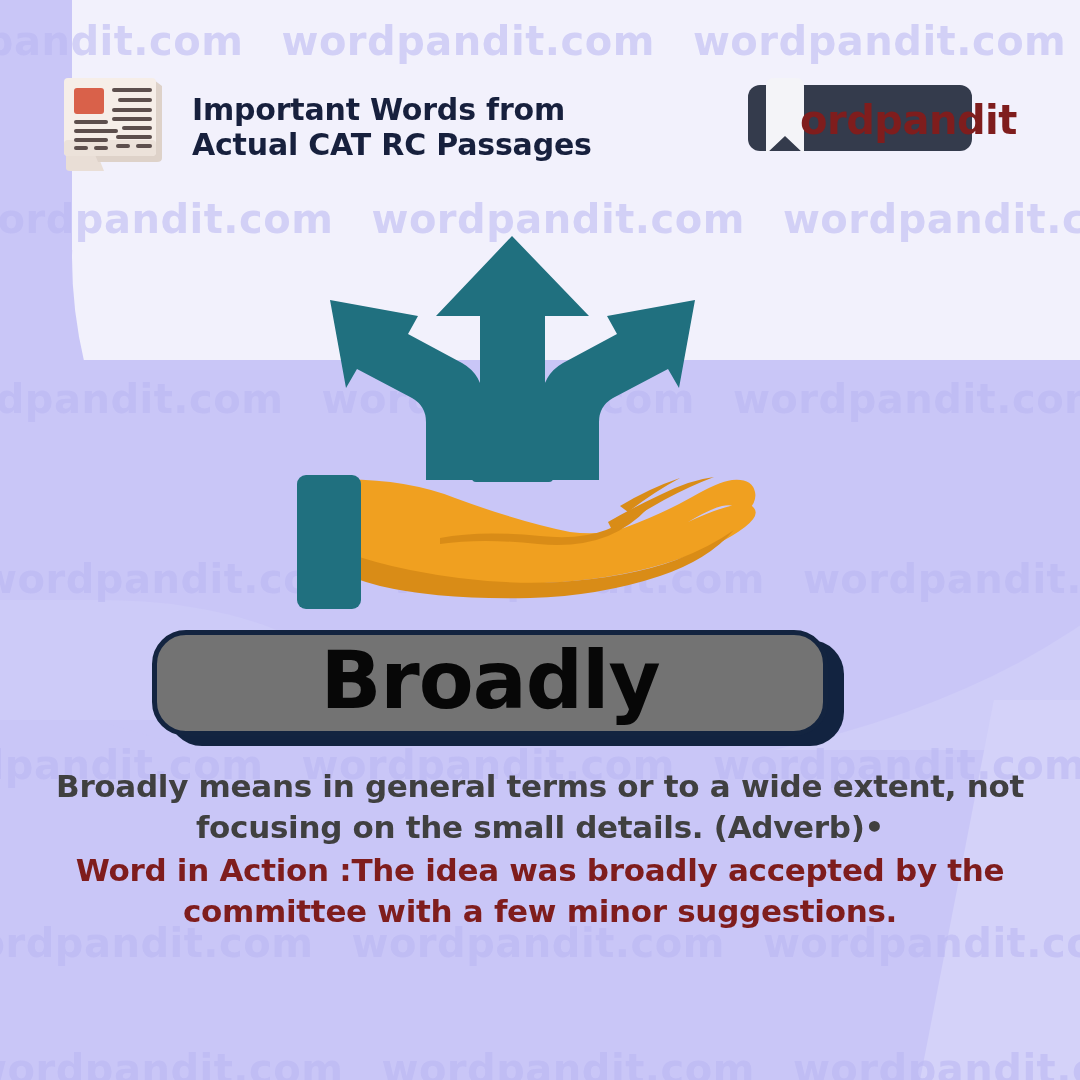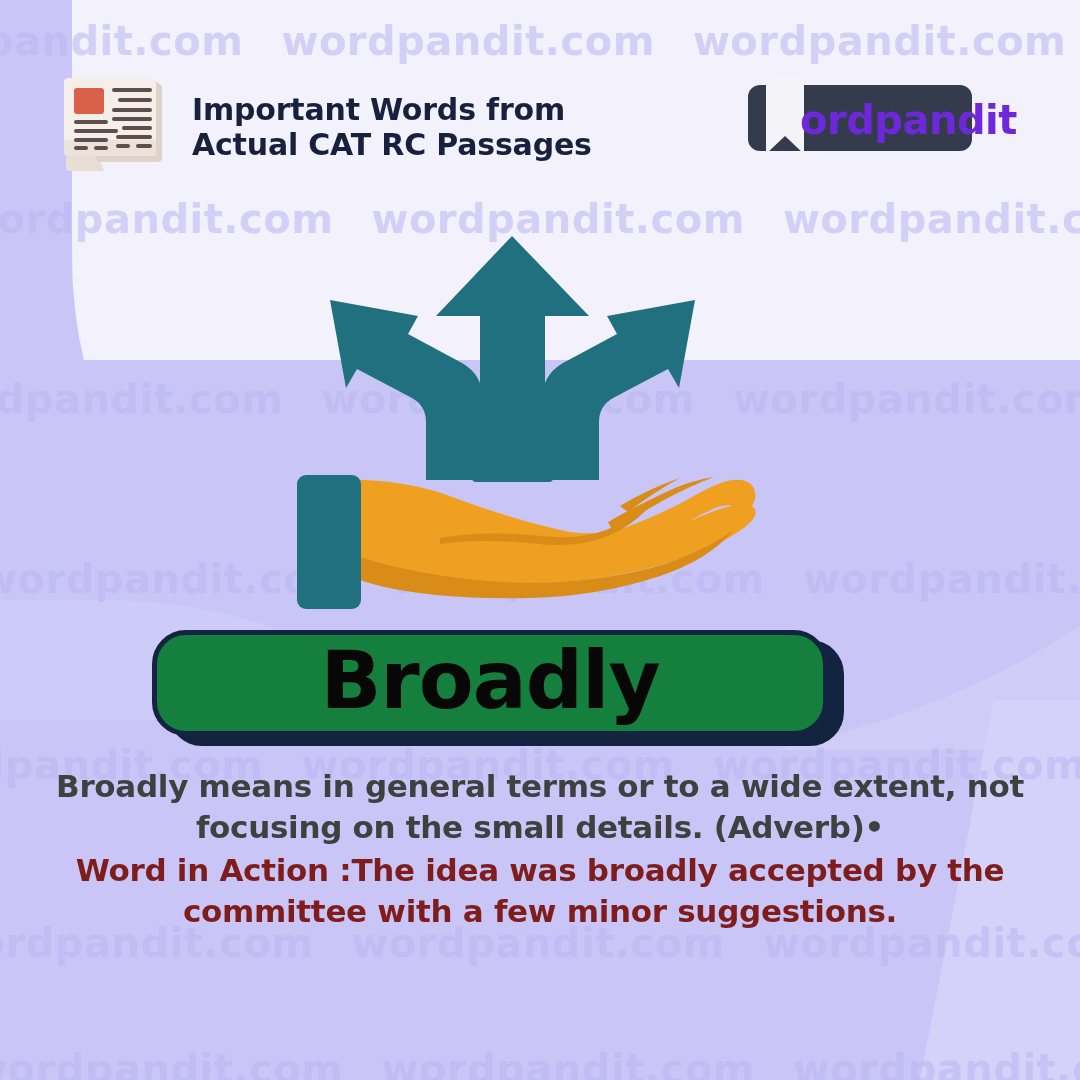--- a/index.html
+++ b/index.html
@@ -108,41 +108,41 @@
   }
   .logo{
     position:absolute;left:748px;top:85px;
     width:224px;height:66px;
     background:#343b4c;
     border-radius:12px;
   }
   .logo-mark{position:absolute;left:762px;top:78px;width:46px;height:78px;}
   .logo-text{
     position:absolute;left:800px;top:97px;
-    color:#6d28d9;
+    color:#7f1d1d;
     font-size:40px;
     font-weight:bold;
     font-family:"DejaVu Sans", sans-serif;
     letter-spacing:-.5px;
   }
 
   
   .illus{position:absolute;left:240px;top:230px;width:560px;height:400px;}
 
   
   .wordbox-shadow{
     position:absolute;left:168px;top:640px;
     width:676px;height:106px;
     background:#122340;
     border-radius:34px;
   }
   .wordbox{
     position:absolute;left:152px;top:630px;
     width:676px;height:106px;
-    background:#15803d;
+    background:#737373;
     border:5px solid #132440;
     border-radius:34px;
     box-sizing:border-box;
     display:flex;align-items:center;justify-content:center;
   }
   .wordbox-text{
     color:#070707;
     font-size:80px;
     font-weight:bold;
     font-family:"DejaVu Sans", sans-serif;

